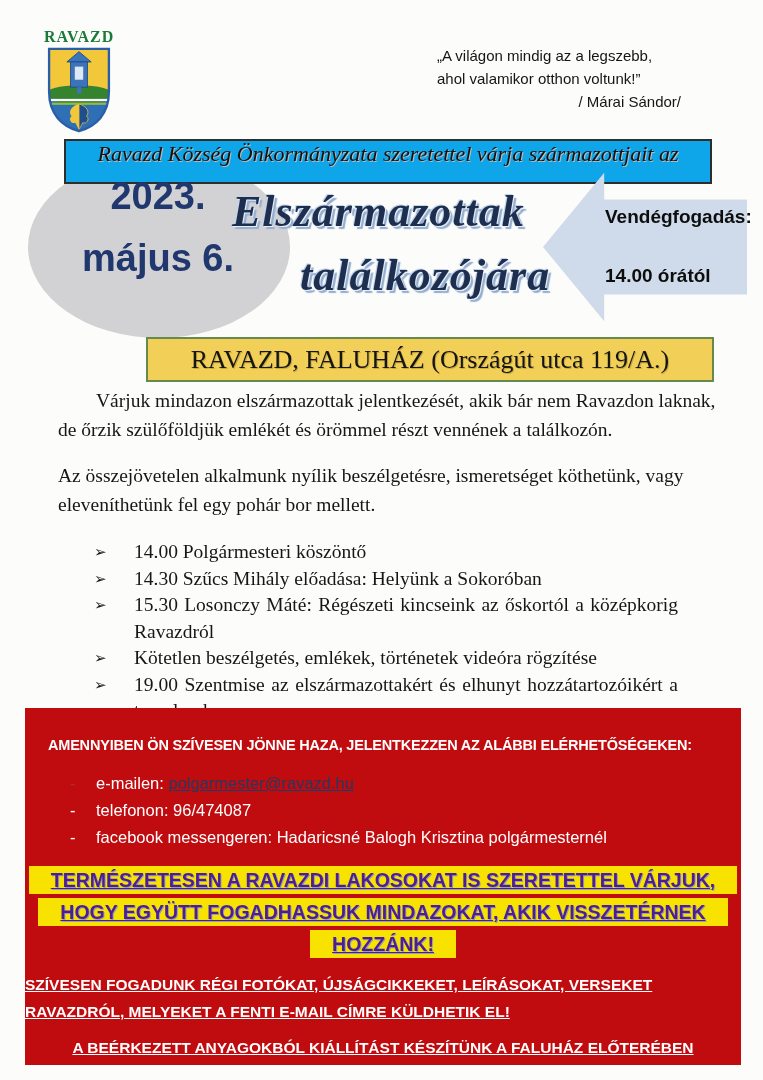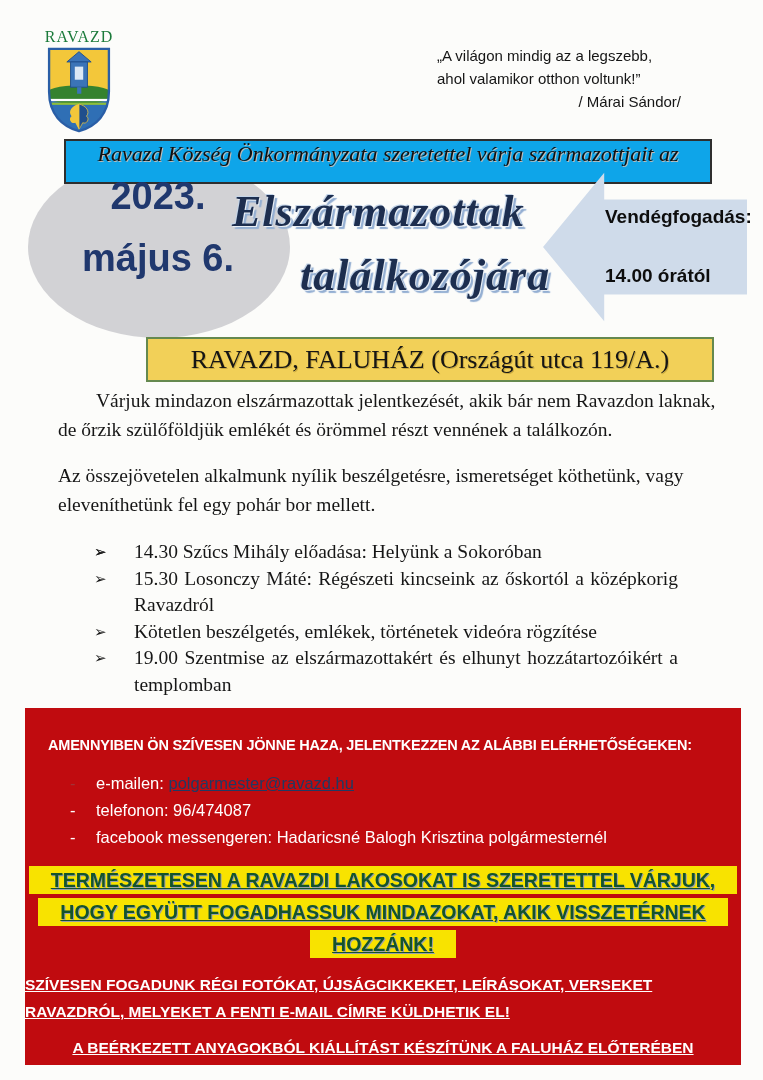--- a/index.html
+++ b/index.html
@@ -4,21 +4,21 @@
 <style>
   html,body { margin:0; padding:0; background:#e8e8e8; }
   .page {
     position:relative; width:763px; height:1080px; margin:0 auto;
     background:#fcfcfa; overflow:hidden;
     font-family:"Liberation Sans", sans-serif;
   }
 
   
   .crest { position:absolute; left:44px; top:28px; width:70px; text-align:center; z-index:3; }
-  .crest-title { font-family:"Liberation Serif", serif; font-weight:normal; font-size:16px; color:#1b7a3a; letter-spacing:1px; }
+  .crest-title { font-family:"Liberation Serif", serif; font-weight:bold; font-size:16px; color:#1b7a3a; letter-spacing:1px; }
   .crest svg { display:block; margin:1px auto 0; }
 
   
   .quote { position:absolute; left:437px; top:44px; width:272px; font-size:15px; color:#151515; line-height:23px; z-index:3; }
   .quote .attr { text-align:right; padding-right:28px; }
 
   
   .banner {
     position:absolute; left:64px; top:127px; width:644px; height:41px;
     background:#0ea5e9; border:2px solid #2e2e2e; z-index:2;
@@ -69,21 +69,21 @@
   
   .redbox { position:absolute; left:25px; top:708px; width:716px; height:357px; background:#c00b0f; z-index:2; color:#fff; }
   .red-heading { margin:29px 10px 0 23px; font-weight:bold; font-size:14.5px; letter-spacing:-0.2px; white-space:nowrap; }
   .c-rows { margin:17px 0 0 45px; font-size:16.5px; }
   .c-row { display:flex; line-height:27px; }
   .c-row .dash { width:26px; }
   .c-row .dash.dim { color:#a23336; }
   .mail { color:#203a63; text-decoration:underline; cursor:pointer; }
   .hl-block { margin-top:15px; text-align:center; }
   .hl-line { margin:4px 0; }
-  .hl-line span { display:inline-block; background:#f8e300; color:#14532d; font-weight:bold; font-size:19.5px;
+  .hl-line span { display:inline-block; background:#f8e300; color:#4c1d95; font-weight:bold; font-size:19.5px;
     padding:3px 22px 2px; text-decoration:underline; text-shadow:1px 1px 0 #9aa0a8; white-space:nowrap; }
   .sub-block { margin-top:13px; text-align:left; font-weight:bold; font-size:15.5px; line-height:27px; }
   .sub-block div { text-decoration:underline; }
   .final-line { margin-top:14px; text-align:center; font-weight:bold; font-size:15.5px; text-decoration:underline; }
 </style>
 </head>
 <body>
 
 <div class="page">
 
@@ -141,21 +141,21 @@
   </div>
 
   <div class="venue">
     <span>RAVAZD, FALUHÁZ (Országút utca 119/A.)</span>
   </div>
 
   <div class="body-text">
     <p class="p1">Várjuk mindazon elszármazottak jelentkezését, akik bár nem Ravazdon laknak, de őrzik szülőföldjük emlékét és örömmel részt vennének a találkozón.</p>
     <p class="p2">Az összejövetelen alkalmunk nyílik beszélgetésre, ismeretséget köthetünk, vagy eleveníthetünk fel egy pohár bor mellett.</p>
     <ul class="program">
-      <li><span class="b">➢</span></li>
+      <li><span class="b">➢</span><span>14.00 Polgármesteri köszöntő</span></li>
       <li><span class="b">➢</span><span>14.30 Szűcs Mihály előadása: Helyünk a Sokoróban</span></li>
       <li><span class="b">➢</span><span>15.30 Losonczy Máté: Régészeti kincseink az őskortól a középkorig Ravazdról</span></li>
       <li><span class="b">➢</span><span>Kötetlen beszélgetés, emlékek, történetek videóra rögzítése</span></li>
       <li><span class="b">➢</span><span>19.00 Szentmise az elszármazottakért és elhunyt hozzátartozóikért a templomban</span></li>
     </ul>
   </div>
 
   <div class="redbox">
     <div class="red-heading">AMENNYIBEN ÖN SZÍVESEN JÖNNE HAZA, JELENTKEZZEN AZ ALÁBBI ELÉRHETŐSÉGEKEN:</div>
 

